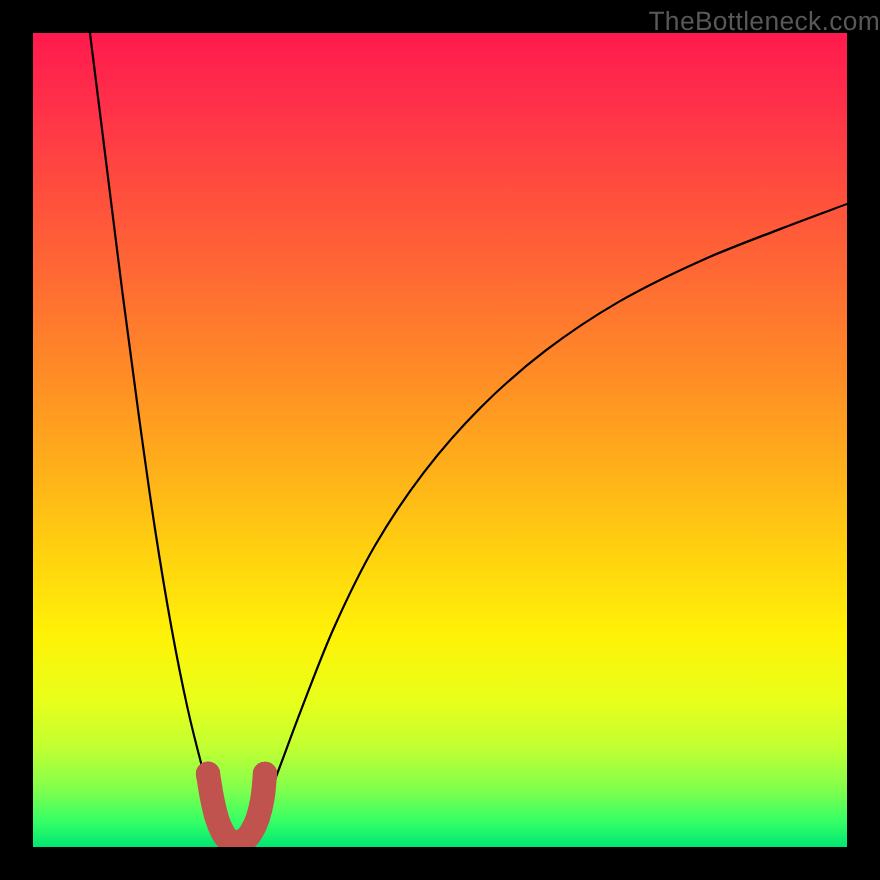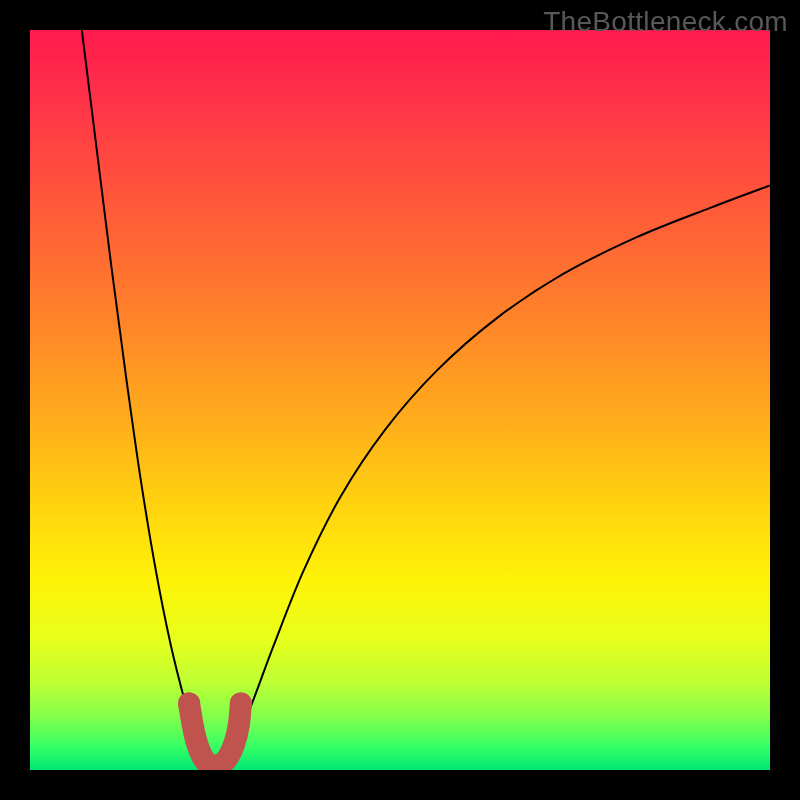--- a/index.html
+++ b/index.html
@@ -44,23 +44,23 @@
     position: absolute;
     left: 0;
     top: 0;
     width: 740px;
     height: 740px;
     pointer-events: none;
   }
   .watermark {
     position: absolute;
     top: 6px;
-    right: 12px;
+    right: 0;
     color: #585858;
-    font-size: 28px;
+    font-size: 24px;
     font-weight: 500;
     letter-spacing: 0.3px;
   }
 </style>
 </head>
 <body>
 
 <div class="frame">
 
   <div class="plot">

